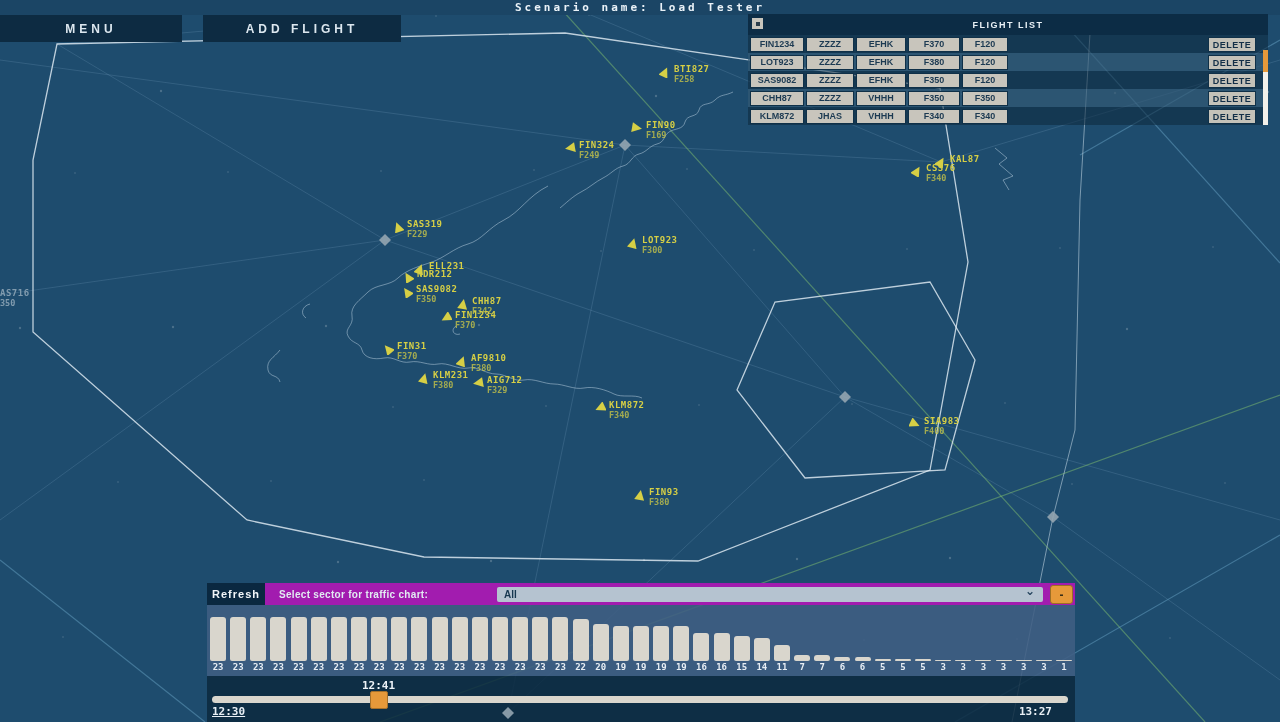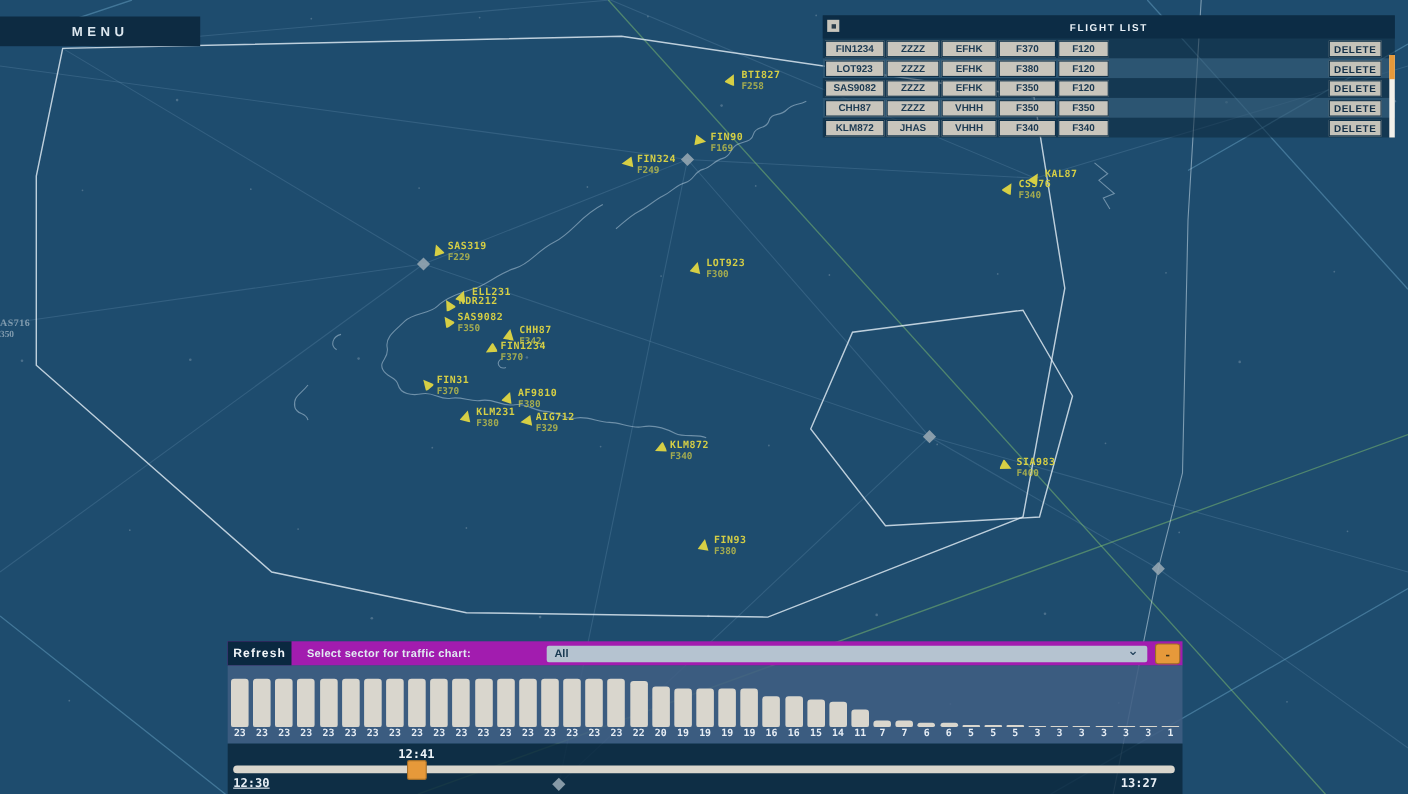--- a/index.html
+++ b/index.html
@@ -6,21 +6,21 @@
   #screen{position:relative;width:1280px;height:722px;overflow:hidden;
     background:var(--map_bg,#1E4C6E);font-family:"Liberation Sans",sans-serif;}
   #map-svg{position:absolute;left:0;top:0;z-index:0;}
   #markers-layer{position:absolute;left:0;top:0;width:1280px;height:722px;z-index:1;pointer-events:none;}
   .flight-marker{position:absolute;width:0;height:0;}
   .fm-tri{position:absolute;left:-6px;top:-6px;}
   .fm-label{position:absolute;left:9px;top:-8px;font:700 9px "DejaVu Sans Mono",monospace;
     color:var(--marker_yellow,#D6CF45);letter-spacing:.5px;white-space:nowrap;}
   .fm-fl{position:absolute;left:9px;top:2px;font:700 8.5px "DejaVu Sans Mono",monospace;
     color:var(--marker_yellow,#D6CF45);opacity:.72;white-space:nowrap;}
-  .flight-marker.dim .fm-label,.flight-marker.dim .fm-fl{color:#8CA4B5;opacity:.9;font-family:Liberation Serif, serif;}
+  .flight-marker.dim .fm-label,.flight-marker.dim .fm-fl{color:#8CA4B5;opacity:.9;}
   .waypoint{position:absolute;}
 
   
   #top-bar{position:absolute;left:0;top:0;width:1280px;height:15px;background:#1B4565;
     z-index:3;display:flex;align-items:center;justify-content:center;}
   #scenario-title{font:700 11px "DejaVu Sans Mono",monospace;letter-spacing:3px;color:#EAF2F8;}
   .topbtn{position:absolute;top:15px;height:27px;background:var(--panel_dark,#0D2B42);
     color:#DCE7EF;font:700 12px "Liberation Sans",sans-serif;letter-spacing:4px;
     display:flex;align-items:center;justify-content:center;z-index:3;cursor:pointer;}
   #menu-btn{left:0;width:182px;}
@@ -327,21 +327,25 @@
       <div class="waypoint" style="left: 1046px; top: 510px;"><svg width="14" height="14">
           <path d="M7,1 L13,7 L7,13 L1,7 Z" fill="#93A5B0" opacity="0.9"></path>
         </svg></div>
     </div>
   <div id="markers-top" style="position:absolute;left:0;top:0;width:1280px;height:722px;z-index:6;pointer-events:none;">
       <div class="waypoint" style="left: 501px; top: 706px;"><svg width="14" height="14">
           <path d="M7,1 L13,7 L7,13 L1,7 Z" fill="#93A5B0" opacity="0.9"></path>
         </svg></div>
     </div>
 
+  <div id="top-bar">
+    <div id="scenario-title">Scenario name: Load Tester</div>
+  </div>
   <div id="menu-btn" class="topbtn">MENU</div>
+  <div id="addflight-btn" class="topbtn">ADD FLIGHT</div>
 
   <div id="flight-list">
     <div class="fl-header">
       <div class="fl-collapse">
           <span class="dot"></span>
         </div>
       <div class="fl-title">FLIGHT LIST</div>
     </div>
     <div id="fl-rows">
         <div class="fl-row">

